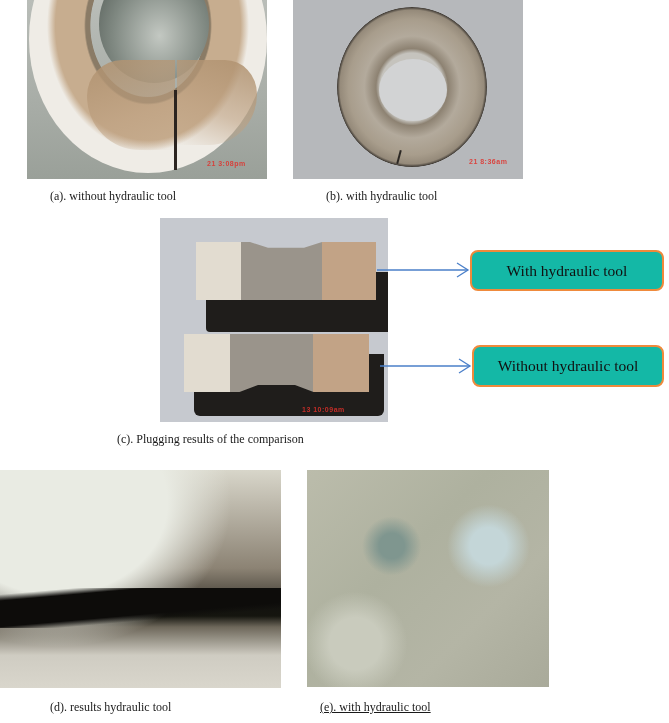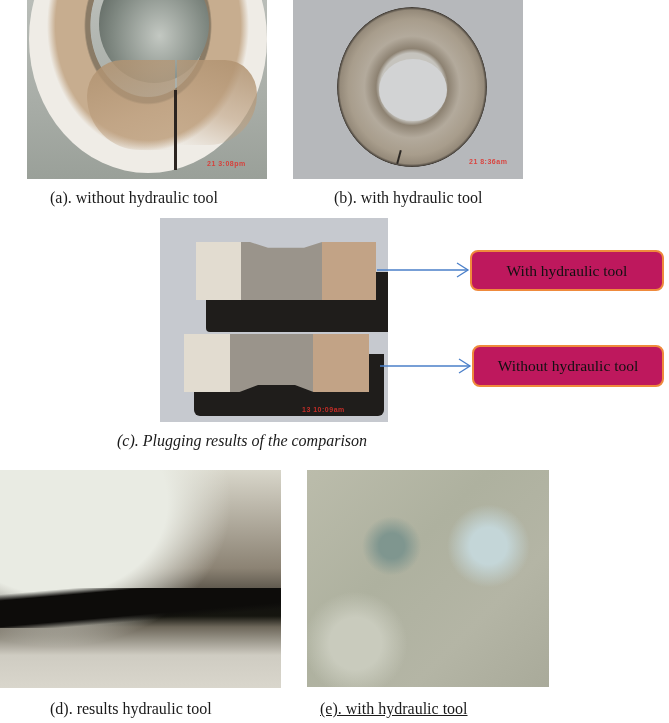--- a/index.html
+++ b/index.html
@@ -1,19 +1,19 @@
 <!DOCTYPE html>
 <html><head>
 <meta charset="utf-8">
 <style>
   html, body { margin: 0; padding: 0; background: #ffffff; }
   body { width: 669px; height: 723px; position: relative; overflow: hidden;
          font-family: "Liberation Serif", "DejaVu Serif", serif; color: #111; }
   .panel { position: absolute; overflow: hidden; }
-  .caption { position: absolute; font-size: 16px; white-space: nowrap; color: #1a1a1a; }
+  .caption { position: absolute; font-size: 12px; white-space: nowrap; color: #1a1a1a; }
   .stamp { position: absolute; font-family: "Liberation Sans", sans-serif; font-size: 7px;
            color: #e0302a; font-weight: bold; letter-spacing: 0.5px; opacity: 0.85; }
 
   
   #pa { left: 27px; top: 0px; width: 240px; height: 179px;
         background: linear-gradient(180deg, #b9bdb8 0%, #a7aca6 60%, #9aa099 100%); }
   #pa .ring { position: absolute; left: 2px; top: -95px; width: 238px; height: 268px; border-radius: 50%;
         background:
           radial-gradient(ellipse at 50% 45%, transparent 0 34%, #8a7b66 34.5% 37%, #c7ad8f 38% 55%, #efece6 60% 100%); }
   #pa .hole { position: absolute; left: 72px; top: -35px; width: 110px; height: 118px; border-radius: 50%;
@@ -57,21 +57,21 @@
 
   
   #pe { left: 307px; top: 470px; width: 242px; height: 217px;
         background:
           radial-gradient(circle at 35% 35%, #7f968f 0 6%, transparent 14%),
           radial-gradient(circle at 75% 35%, #c4d6d8 0 8%, transparent 18%),
           radial-gradient(circle at 20% 80%, #c9cbbd 0 10%, transparent 20%),
           linear-gradient(135deg, #bbbcab 0%, #aeb19f 40%, #b4b5a5 70%, #a9aa9a 100%); }
 
   
-  .callout { position: absolute; border: 2.5px solid #ef8a3c; border-radius: 8px; background: #be185d;
+  .callout { position: absolute; border: 2.5px solid #ef8a3c; border-radius: 8px; background: #14b8a6;
              display: flex; align-items: center; justify-content: center; font-size: 15.5px; color: #111;
              box-sizing: border-box; }
   #box1 { left: 470px; top: 250px; width: 194px; height: 41px; }
   #box2 { left: 472px; top: 345px; width: 192px; height: 42px; }
   svg.arrows { position: absolute; left: 0; top: 0; width: 669px; height: 723px; pointer-events: none; }
 </style>
 </head>
 <body>
 
 <div class="panel" id="pa">
@@ -83,34 +83,34 @@
   <div class="stamp" style="left:180px; top:160px;">21  3:08pm</div>
 </div>
 <div class="caption" style="left:50px; top:189px;">(a). without hydraulic tool</div>
 
 <div class="panel" id="pb">
   <div class="disc"></div>
   <div class="hole"></div>
   <div class="slit"></div>
   <div class="stamp" style="left:176px; top:158px;">21  8:36am</div>
 </div>
-<div class="caption" style="left:334px; top:189px;">(b). with hydraulic tool</div>
+<div class="caption" style="left:326px; top:189px;">(b). with hydraulic tool</div>
 
 <div class="panel" id="pc">
   <div class="plug" id="plug1">
     <div class="shadow"></div>
     <div class="body"></div>
   </div>
   <div class="plug" id="plug2">
     <div class="shadow"></div>
     <div class="body"></div>
   </div>
   <div class="stamp" style="left:142px; top:188px;">13  10:09am</div>
 </div>
-<div class="caption" style="left:117px; top:432px;font-style:italic;">(c). Plugging results of the comparison</div>
+<div class="caption" style="left:117px; top:432px;">(c). Plugging results of the comparison</div>
 
 <svg class="arrows">
   <g stroke="#4a7fc9" stroke-width="1.3" fill="none">
     <line x1="377" y1="270" x2="468" y2="270"></line>
     <polyline points="457,263 468,270 457,277"></polyline>
     <line x1="380" y1="366" x2="470" y2="366"></line>
     <polyline points="459,359 470,366 459,373"></polyline>
   </g>
 </svg>
 

